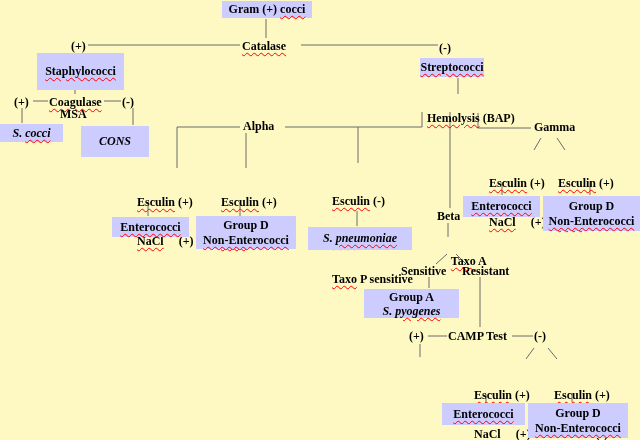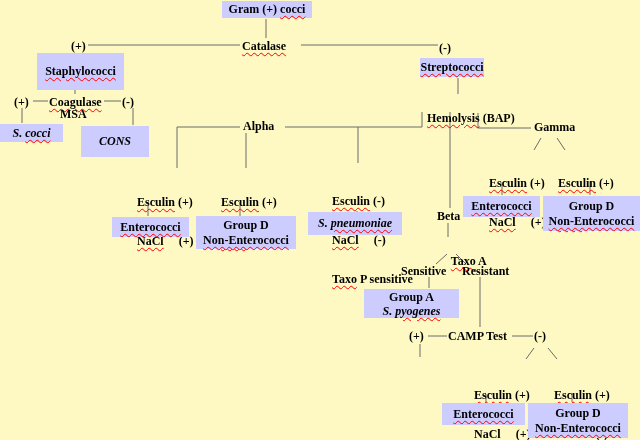--- a/index.html
+++ b/index.html
@@ -107,21 +107,21 @@
     <div><span class="sq">NaCl</span><span>     (-)</span></div>
     <div><span class="sq">Taxo</span><span> P sensitive</span></div>
   </div>
   <div class="box" style="left:112px;top:217px;width:77px;height:20px">
     <span class="sq">Enterococci</span>
   </div>
   <div class="box" style="left:196px;top:216px;width:100px;height:33px">
     <div>Group D</div>
     <div><span class="sq">Non-Enterococci</span></div>
   </div>
-  <div class="box it" style="left:308px;top:212px;width:94px;height:23px">
+  <div class="box it" style="left:308px;top:227px;width:104px;height:23px">
     <span><span>S. </span><span class="sq">pneumoniae</span></span>
   </div>
 
   <div class="eb" style="left:489px;top:151px">
     <div><span class="sq">Esculin</span><span> (+)</span></div>
     <div><span class="sq">NaCl</span><span>     (+)</span></div>
   </div>
   <div class="eb" style="left:558px;top:151px">
     <div><span class="sq">Esculin</span><span> (+)</span></div>
     <div><span class="sq">NaCl</span><span>     (-)</span></div>

